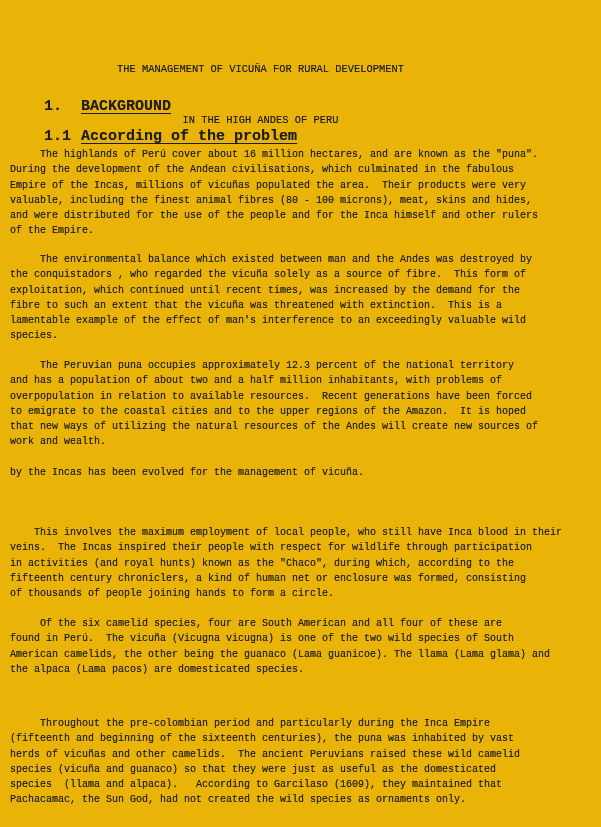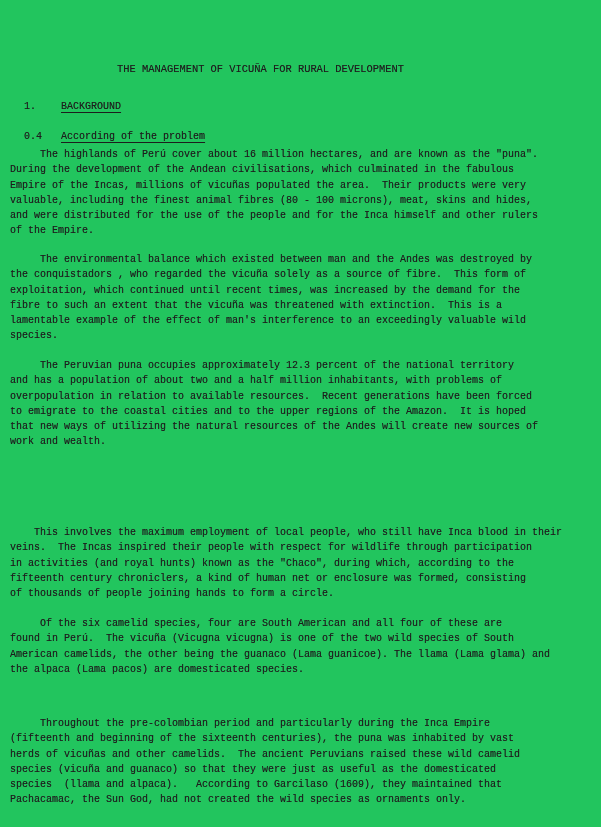--- a/index.html
+++ b/index.html
@@ -1,66 +1,68 @@
 <!DOCTYPE html>
 <html><head>
 <meta charset="utf-8">
 <style>
   html,body{margin:0;padding:0;background:#e9e9e9;}
   .page{
     position:relative;
     width:601px;height:827px;
-    background:#22c55e;
+    background:#eab308;
     font-family:"Liberation Mono", monospace;
     color:#1d1d1d;
     overflow:hidden;
     box-shadow:0 0 4px rgba(0,0,0,.15);
     text-shadow:0 0 .4px rgba(40,40,40,.6);
   }
   .title{
     position:absolute;left:0;top:27px;width:521px;
     text-align:center;
     font-size:10.4px;line-height:17px;
     white-space:pre;
   }
   .heading{
-    position:absolute;left:0;
-    font-size:10px;line-height:15px;
+    position:absolute;left:8px;
+    font-size:15px;line-height:15px;
     white-space:pre;
+    font-weight:bold;
   }
   .hnum{display:inline-block;width:37px;}
   .hlabel{text-decoration:underline;text-underline-offset:3px;}
   .para{
     position:absolute;left:10px;
     font-size:10px;line-height:15.3px;
     white-space:pre;
   }
   .line{height:15.3px;}
   .u{text-underline-offset:2px;}
 </style>
 </head>
 <body>
 
 <div class="page">
 
   <div class="title">
     <div>THE MANAGEMENT OF VICUÑA FOR RURAL DEVELOPMENT</div>
+    <div>IN THE HIGH ANDES OF PERU</div>
   </div>
 
   <div class="heading" style="top:84px">
     <span class="hnum">1.</span><span class="hlabel">BACKGROUND</span>
   </div>
 
   <div class="heading" style="top:114px">
-    <span class="hnum">0.4</span><span class="hlabel">According of the problem</span>
+    <span class="hnum">1.1</span><span class="hlabel">According of the problem</span>
   </div>
 
   <div class="para" style="top:147px"><div class="line"><span>     The highlands of Perú cover about 16 million hectares, and are known as the "puna".</span></div><div class="line"><span>During the development of the Andean civilisations, which culminated in the fabulous</span></div><div class="line"><span>Empire of the Incas, millions of vicuñas populated the area.  Their products were very</span></div><div class="line"><span>valuable, including the finest animal fibres (80 - 100 microns), meat, skins and hides,</span></div><div class="line"><span>and were distributed for the use of the people and for the Inca himself and other rulers</span></div><div class="line"><span>of the Empire.</span></div></div>
   <div class="para" style="top:252px"><div class="line"><span>     The environmental balance which existed between man and the Andes was destroyed by</span></div><div class="line"><span>the conquistadors , who regarded the vicuña solely as a source of fibre.  This form of</span></div><div class="line"><span>exploitation, which continued until recent times, was increased by the demand for the</span></div><div class="line"><span>fibre to such an extent that the vicuña was threatened with extinction.  This is a</span></div><div class="line"><span>lamentable example of the effect of man's interference to an exceedingly valuable wild</span></div><div class="line"><span>species.</span></div></div>
   <div class="para" style="top:358px"><div class="line"><span>     The Peruvian puna occupies approximately 12.3 percent of the national territory</span></div><div class="line"><span>and has a population of about two and a half million inhabitants, with problems of</span></div><div class="line"><span>overpopulation in relation to available resources.  Recent generations have been forced</span></div><div class="line"><span>to emigrate to the coastal cities and to the upper regions of the Amazon.  It is hoped</span></div><div class="line"><span>that new ways of utilizing the natural resources of the Andes will create new sources of</span></div><div class="line"><span>work and wealth.</span></div></div>
-  <div class="para" style="top:465px"></div>
+  <div class="para" style="top:465px"><div class="line"><span>by the Incas has been evolved for the management of vicuña.</span></div></div>
   <div class="para" style="top:525px"><div class="line"><span>    This involves the maximum employment of local people, who still have Inca blood in their</span></div><div class="line"><span>veins.  The Incas inspired their people with respect for wildlife through participation</span></div><div class="line"><span>in activities (and royal hunts) known as the "Chaco", during which, according to the</span></div><div class="line"><span>fifteenth century chroniclers, a kind of human net or enclosure was formed, consisting</span></div><div class="line"><span>of thousands of people joining hands to form a circle.</span></div></div>
   <div class="para" style="top:616px"><div class="line"><span>     Of the six camelid species, four are South American and all four of these are</span></div><div class="line"><span>found in Perú.  The vicuña (</span><span class="u">Vicugna</span><span> </span><span class="u">vicugna</span><span>) is one of the two wild species of South</span></div><div class="line"><span>American camelids, the other being the guanaco (</span><span class="u">Lama guanicoe</span><span>). The llama (</span><span class="u">Lama glama</span><span>) and</span></div><div class="line"><span>the alpaca (</span><span class="u">Lama pacos</span><span>) are domesticated species.</span></div></div>
 
 
   <div class="para" style="top:716px"><div class="line"><span>     Throughout the pre-colombian period and particularly during the Inca Empire</span></div><div class="line"><span>(fifteenth and beginning of the sixteenth centuries), the puna was inhabited by vast</span></div><div class="line"><span>herds of vicuñas and other camelids.  The ancient Peruvians raised these wild camelid</span></div><div class="line"><span>species (vicuña and guanaco) so that they were just as useful as the domesticated</span></div><div class="line"><span>species  (llama and alpaca).   According to Garcilaso (1609), they maintained that</span></div><div class="line"><span>Pachacamac, the Sun God, had not created the wild species as ornaments only.</span></div></div>
 
 </div>
 
 </body></html>

